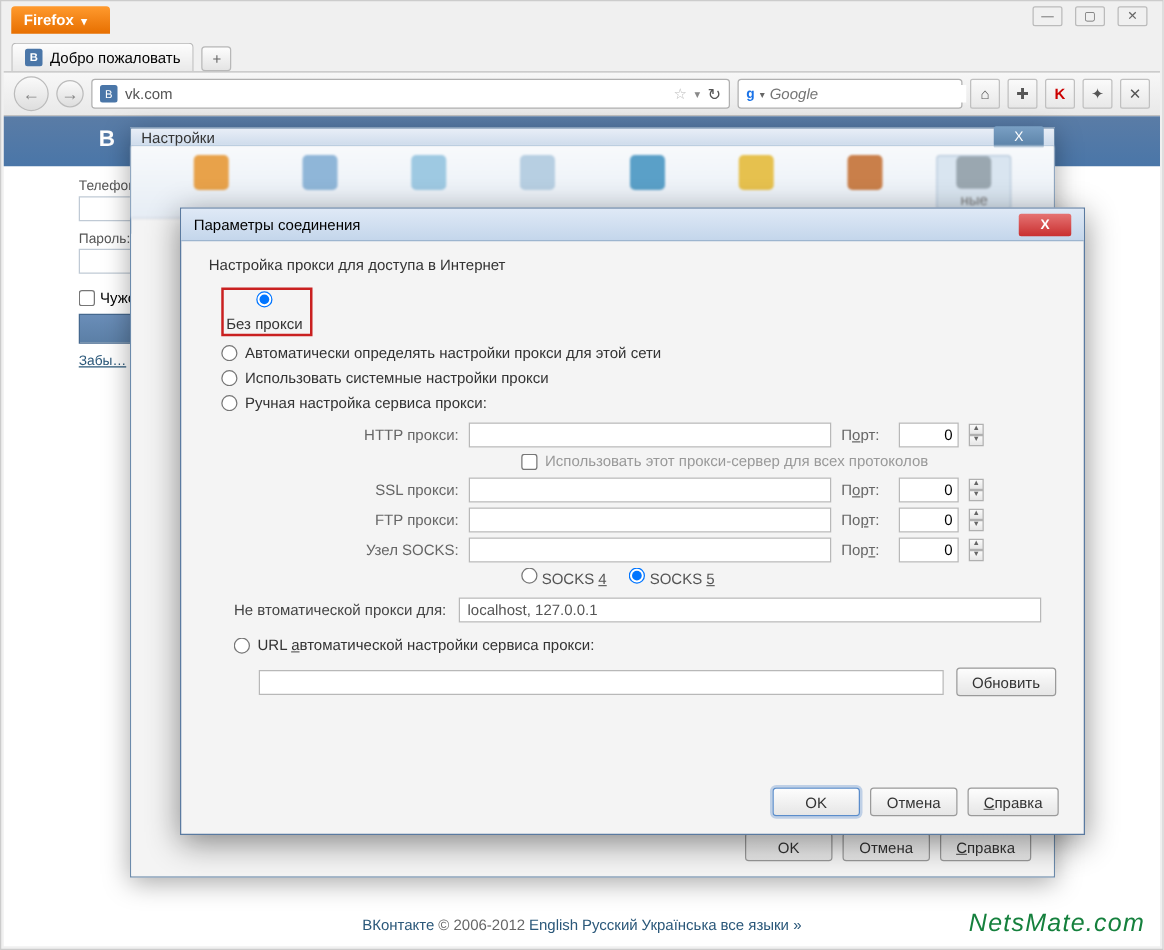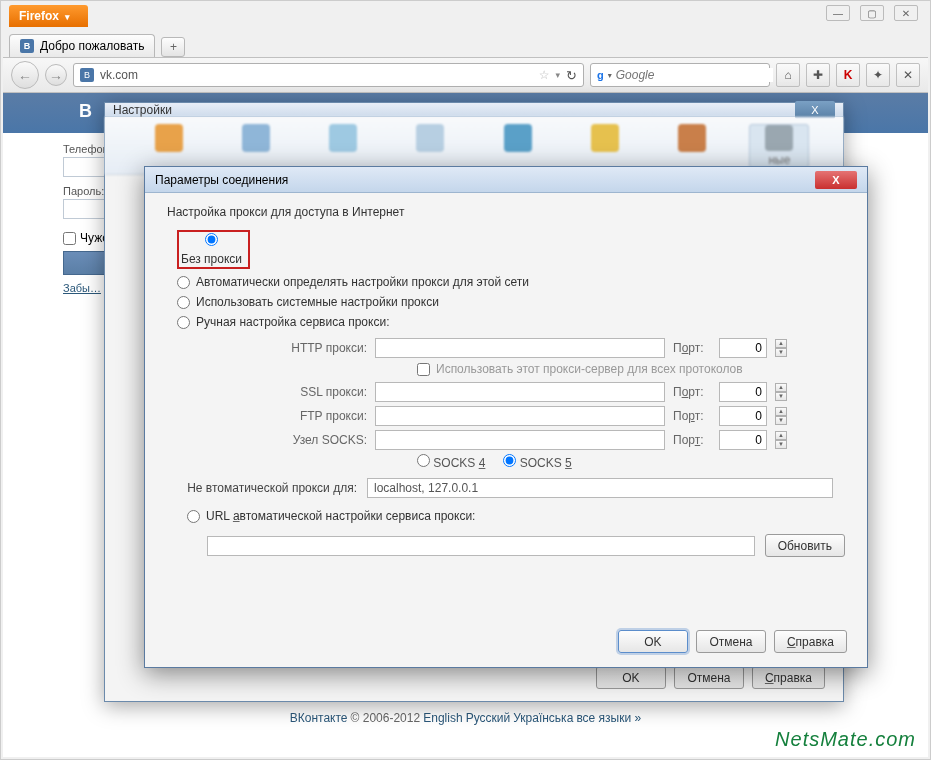--- a/index.html
+++ b/index.html
@@ -80,21 +80,21 @@
 .noproxy-row { display:flex; align-items:center; gap:10px; margin:4px 0;}
 .noproxy-row .lbl2 { width:190px; text-align:right; color:#444;}
 .noproxy-row input { flex:1; height:20px; border:1px solid #b8b8b8; padding:0 6px; color:#555; max-width:466px;}
 .example { margin-left:200px; color:#888; font-size:11px; margin-top:2px;}
 .url-auto { margin:8px 0 0 10px;}
 .url-input-row { margin:8px 0 0 40px; display:flex; gap:10px; align-items:center;}
 .url-input-row input { flex:1; height:20px; border:1px solid #b8b8b8; max-width:556px;}
 .dlg2 .btnrow { position:absolute; bottom:14px; right:20px; display:flex; gap:8px;}
 .disabled-text { color:#999; }
 
-.footer { position:absolute; bottom:32px; left:0; right:0; text-align:center; color:#666; font-size:11px;}
+.footer { position:absolute; bottom:10px; left:0; right:0; text-align:center; color:#666; font-size:11px;}
 .footer a { color:#2b587a; text-decoration:none;}
 .watermark { position:absolute; bottom:6px; right:12px; color:#15803d; font-size:20px; font-style:italic; letter-spacing:1px;}
 
 .underline-key { text-decoration: underline; text-decoration-color:#666;}
 </style>
 </head>
 <body>
 
 <div class="win">
   <div class="ff-btn"><span>Firefox</span></div>

